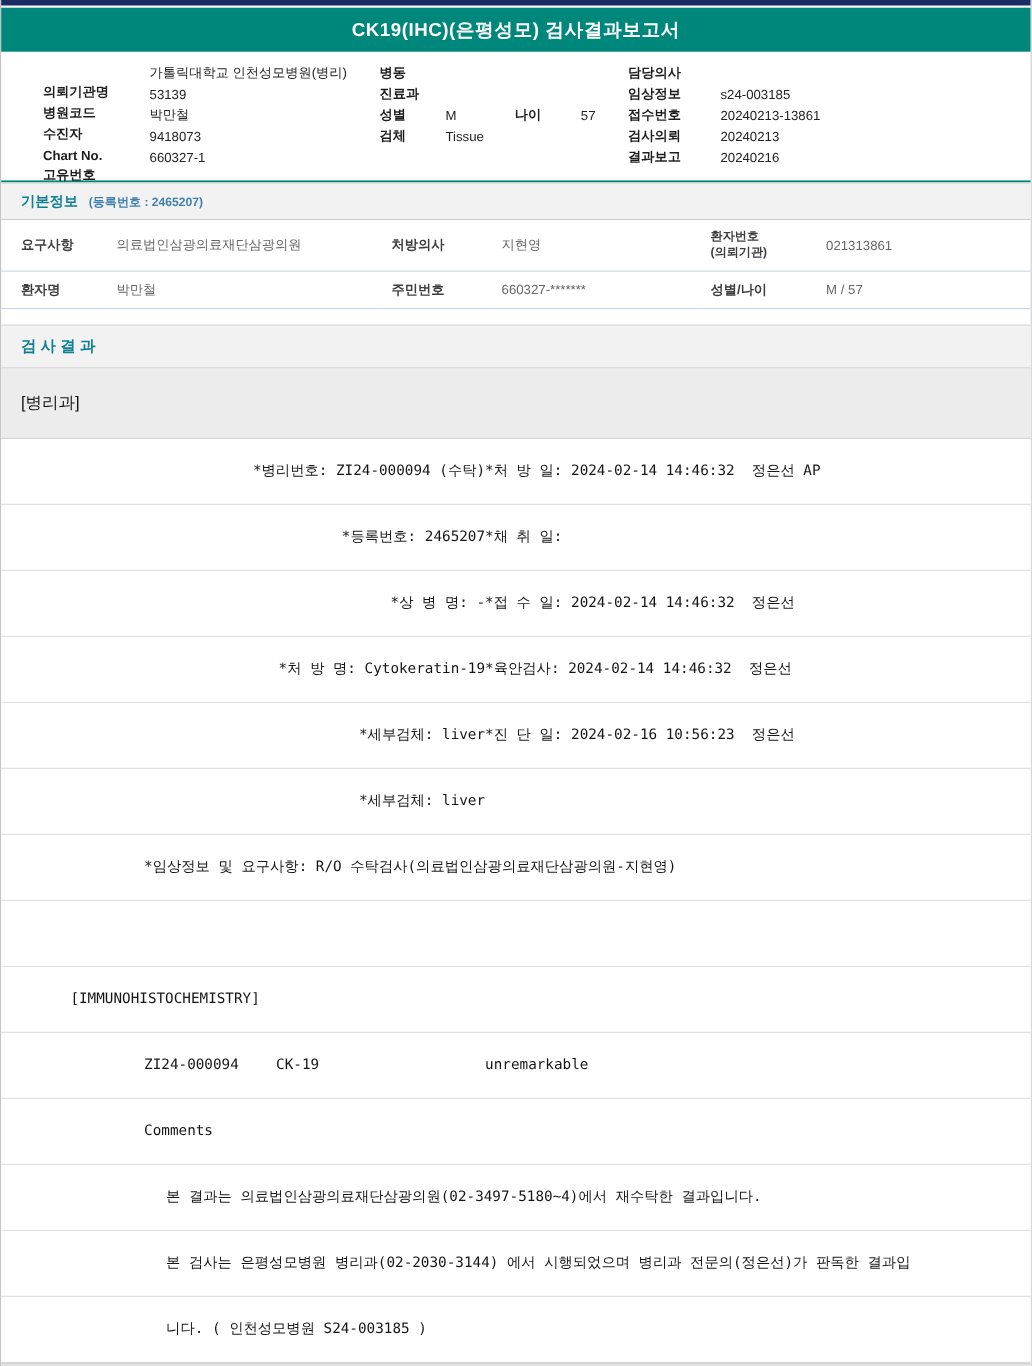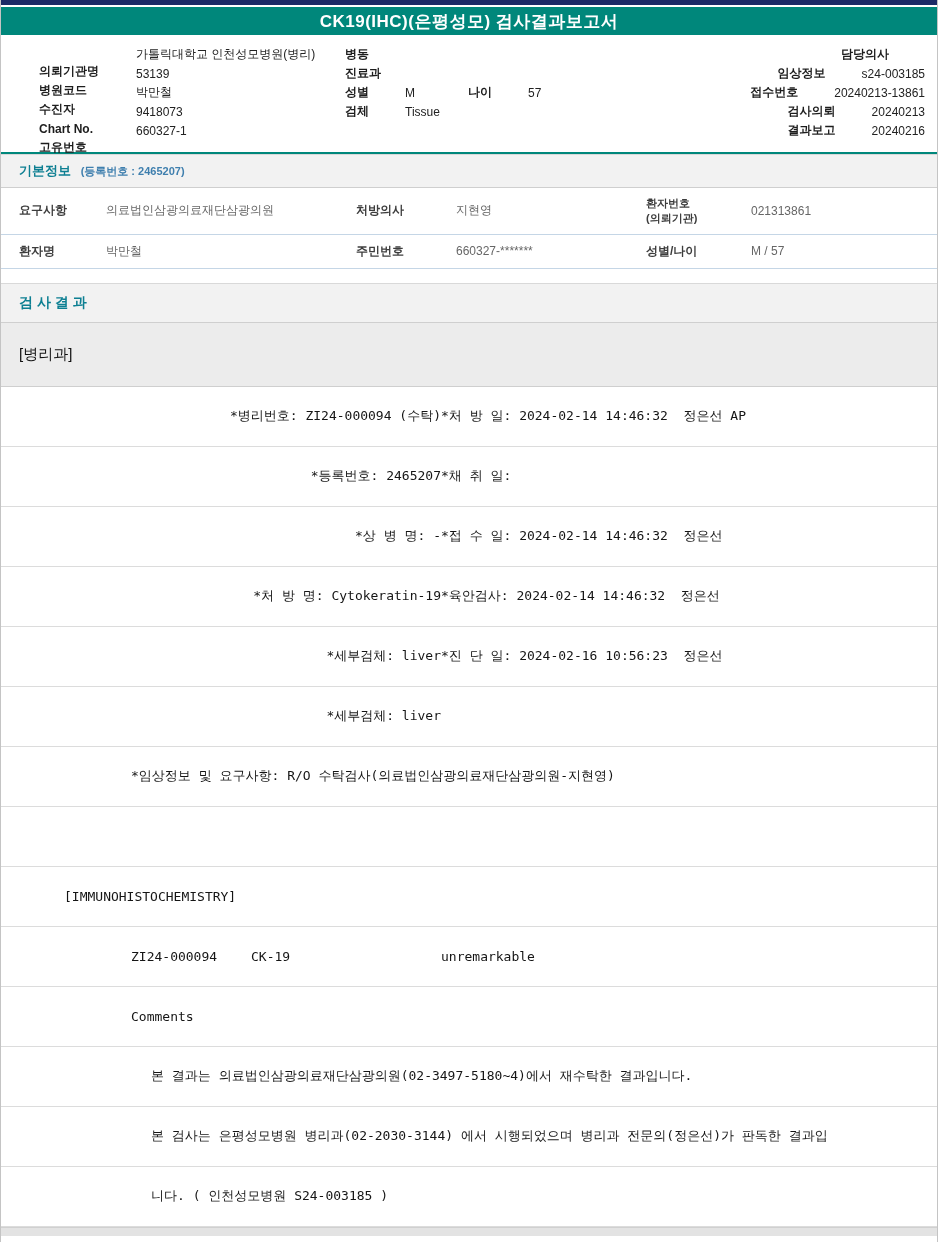--- a/index.html
+++ b/index.html
@@ -3,27 +3,27 @@
 <meta charset="utf-8">
 <style>
   * { margin:0; padding:0; box-sizing:border-box; }
   html,body { background:#ffffff; }
   .page {
     width:938px; height:1242px; overflow:hidden; background:#fff;
     border-left:1px solid #c4c4c4; border-right:1px solid #c4c4c4;
     font-family:"Liberation Sans","DejaVu Sans",sans-serif; color:#222;
   }
   .topbar { height:5px; background:var(--navy,#1c2a66); }
-  .titlebar { height:28px; margin-top:2px; background:var(--teal,#00877b);
+  .titlebar { height:40px; margin-top:2px; background:var(--teal,#00877b);
     display:flex; align-items:center; justify-content:center; }
   .title { color:#fff; font-size:17px; font-weight:bold; letter-spacing:.5px; }
 
   .header-info { display:flex; padding:10px 12px 12px 38px; font-size:12px; }
   .hcol { display:flex; flex-direction:column; }
-  .hcol-left { width:306px; } .hcol-mid { width:226px; } .hcol-right { flex:1;align-items:flex-end; }
+  .hcol-left { width:306px; } .hcol-mid { width:226px; } .hcol-right { flex:1; }
   .hrow { display:flex; height:19px; align-items:center; }
   .hlabel { font-weight:bold; color:#1d1d1d; white-space:nowrap; }
   .hcol-left .hlabel { width:97px;margin-top:34px; }
   .hcol-mid  .hlabel { width:60px; }
   .hcol-right .hlabel { width:84px; }
   .hvalue { color:#222; white-space:nowrap; }
   .hvalue-gender { width:63px; }
   .hlabel-age { width:40px; }
 
   .teal-divider { height:2px; background:var(--teal,#00877b); }

